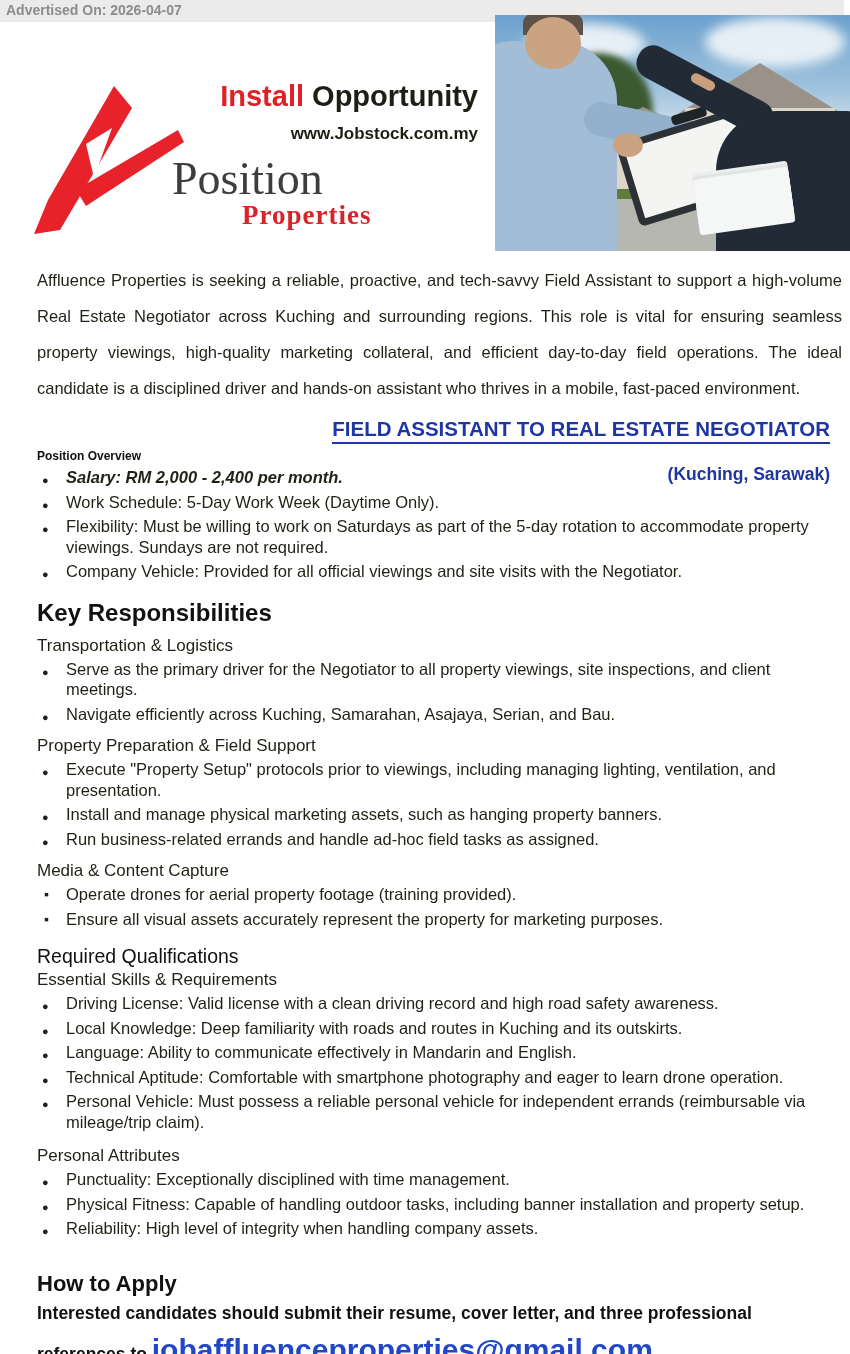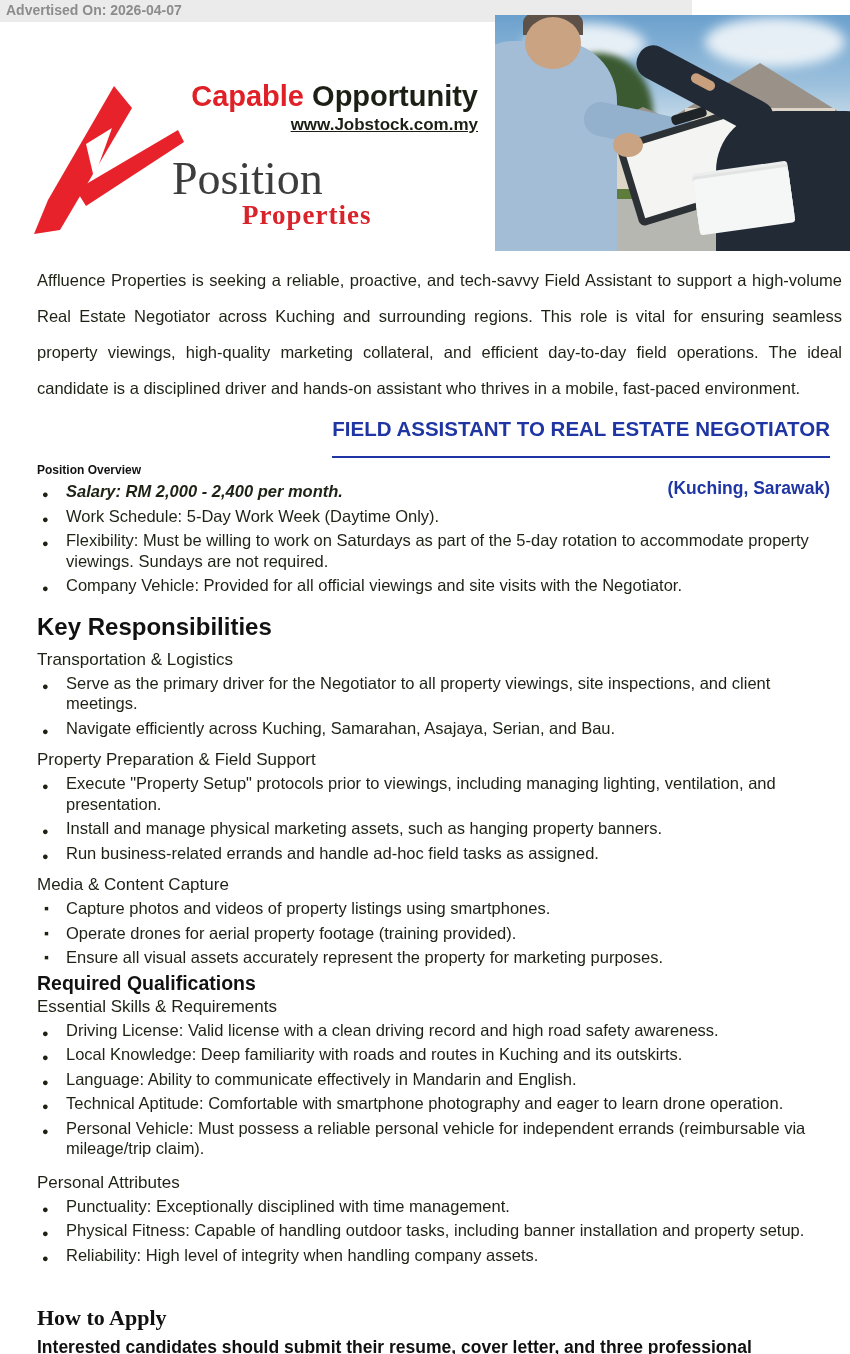--- a/index.html
+++ b/index.html
@@ -1,33 +1,33 @@
 <!DOCTYPE html>
 <html><head>
 <meta charset="utf-8">
 <style>
   * { box-sizing: border-box; margin: 0; padding: 0; }
   html,body { background:#ffffff; }
   body { font-family: "Liberation Sans", sans-serif; color:#20241a; }
   .page { position:relative; width:850px; min-height:1354px; background:#fff; overflow:hidden; }
 
   
-  .top-bar { position:absolute; top:0; left:0; width:692px; height:22px; background:#ebebeb; }
+  .top-bar { position:absolute; top:0; left:0; width:844px; height:22px; background:#ebebeb; }
   .top-bar span { display:block; padding:2px 0 0 6px; font-size:14px; font-weight:bold; color:#8c8c8c; }
 
   
   .header { position:relative; height:252px; }
   .logo-mark { position:absolute; left:28px; top:84px; width:170px; height:150px; }
   .brand-name { position:absolute; left:172px; top:152px; font-family:"Liberation Serif", serif; font-size:46px; color:#3d3d3d; }
   .brand-sub { position:absolute; left:242px; top:200px; font-family:"Liberation Serif", serif; font-size:27px; font-weight:bold; color:#d9232a; letter-spacing:1px; }
   .career-block { position:absolute; top:80px; right:372px; text-align:right; white-space:nowrap; }
   .career-line { font-size:29px; font-weight:bold; }
   .career-red { color:#e01f26; }
   .career-dark { color:#1c2014; font-weight:600; }
-  .website { font-size:17px; font-weight:600; color:#1c2014; margin-top:2px;text-decoration:underline; }
+  .website { font-size:17px; font-weight:600; color:#1c2014; margin-top:11px; }
 
   
   .photo { position:absolute; left:495px; top:15px; width:355px; height:236px; overflow:hidden;
            background:linear-gradient(180deg,#6ba0cd 0%, #9dc1dd 30%, #d9e6ee 52%, #cfd3cd 60%); }
   .cloud { position:absolute; background:#f3f7fa; border-radius:50%; filter:blur(6px); opacity:.9; }
   .house { position:absolute; }
   .house .body { position:absolute; background:#ddd6c8; width:100%; height:70%; bottom:0; }
   .house .roof { position:absolute; width:110%; height:34%; left:-5%; top:0; background:#9a9288; clip-path:polygon(0 100%,50% 0,100% 100%); }
   .win { position:absolute; background:#46525b; }
   .lawn { position:absolute; left:110px; bottom:28px; width:180px; height:34px; background:#5e7c3b; }
@@ -43,34 +43,34 @@
   .person-right { position:absolute; right:-26px; top:96px; width:160px; height:160px; background:#222a36; border-radius:60px 30px 0 0; }
   .arm-right { position:absolute; right:70px; top:58px; width:150px; height:34px; background:#222a36; border-radius:16px; transform:rotate(28deg); }
   .finger { position:absolute; right:134px; top:62px; width:26px; height:10px; background:#c9a07e; border-radius:5px; transform:rotate(28deg); }
   .papers { position:absolute; right:58px; top:158px; width:96px; height:56px; background:#f5f6f6; border-radius:3px; transform:rotate(-8deg); box-shadow:0 -3px 0 #e2e4e4, 0 -6px 0 #eceeee; }
 
   
   .content { position:relative; padding:10px 20px 0 37px; }
   .intro { font-size:16.5px; line-height:36px; text-align:justify; color:#1e2215; margin-right:-12px; }
 
   .job-title-row { text-align:right; margin-top:11px; }
-  .job-title { display:inline-block; font-size:20.5px; font-weight:bold; color:#1e35a3; border-bottom:2px solid #1e35a3; padding-bottom:15px; }
+  .job-title { display:inline-block; font-size:20.5px; font-weight:bold; color:#1e35a3; border-bottom:2px solid #1e35a3; padding-bottom:1px; }
   .po-row { position:relative; margin-top:2px; }
   .po-heading { font-size:12px; font-weight:bold; color:#111; }
   .job-location { position:absolute; right:0; top:18px; font-size:17.5px; font-weight:bold; color:#1e35a3; }
 
   ul.blist, ul.slist { list-style:none; margin:3px 0 0 0; }
   ul.blist li, ul.slist li { position:relative; padding-left:29px; font-size:16.5px; line-height:20.5px; margin-bottom:4px; color:#1e2215; }
   ul.blist li::before { content:"●"; position:absolute; left:5px; top:3px; font-size:11px; }
   ul.slist li::before { content:"▪"; position:absolute; left:7px; top:0; font-size:14px; }
   li.em { font-weight:bold; font-style:italic; font-size:18px; line-height:22px; color:#111; }
 
   h2.big { font-size:24px; font-weight:bold; color:#111; margin-top:17px; }
-  h2.med { font-size:19.5px; font-weight:bold; color:#111; margin-top:4px; }
-  h2.apply-h { font-size:22px; font-weight:bold; color:#111; margin-top:40px;font-family:Liberation Serif, serif; }
+  h2.med { font-size:19.5px; font-weight:normal; color:#111; margin-top:16px; }
+  h2.apply-h { font-size:22px; font-weight:bold; color:#111; margin-top:32px; }
   h3.sub { font-size:17px; font-weight:normal; color:#1e2215; margin-top:12px; }
   .group { margin-top:2px; }
 
   .apply-line1 { font-size:17.5px; font-weight:bold; color:#111; margin-top:6px; }
   .apply-line2 { margin-top:9px; white-space:nowrap; }
   .refs-prefix { font-size:17.5px; font-weight:bold; color:#111; }
   .email { font-size:30px; font-weight:600; color:#2146c7; letter-spacing:0; }
   .italic-line { font-size:17.5px; font-style:italic; color:#1e2215; margin-top:3px; line-height:24px; }
 </style>
 </head>
@@ -86,21 +86,21 @@
     <svg class="logo-mark" viewBox="0 0 170 150" aria-hidden="true">
       <polygon points="86,2 104,24 32,146 6,150 20,116" fill="#e8222b"></polygon>
       <polygon points="48,106 150,46 156,58 58,122" fill="#e8222b"></polygon>
       <polygon points="58,60 84,44 66,94" fill="#ffffff"></polygon>
     </svg>
     <div class="brand-name">Position</div>
     <div class="brand-sub">Properties</div>
 
     <div class="career-block">
       <div class="career-line">
-        <span class="career-red">Capable</span><span class="career-dark"> Opportunity</span>
+        <span class="career-red">Install</span><span class="career-dark"> Opportunity</span>
       </div>
       <div class="website">www.Jobstock.com.my</div>
     </div>
 
     <div class="photo">
       <div class="cloud" style="left:30px; top:8px; width:120px; height:42px;"></div>
       <div class="cloud" style="left:210px; top:2px; width:140px; height:50px;"></div>
       <div class="tree"></div>
       <div class="house" style="left:88px; top:92px; width:120px; height:86px;">
         <div class="roof"></div>
@@ -168,21 +168,20 @@
       <ul class="blist">
         <li>Execute "Property Setup" protocols prior to viewings, including managing lighting, ventilation, and presentation.</li>
         <li>Install and manage physical marketing assets, such as hanging property banners.</li>
         <li>Run business-related errands and handle ad-hoc field tasks as assigned.</li>
       </ul>
     </div>
 
     <div class="group">
       <h3 class="sub">Media &amp; Content Capture</h3>
       <ul class="slist">
-        <li>Capture photos and videos of property listings using smartphones.</li>
         <li>Operate drones for aerial property footage (training provided).</li>
         <li>Ensure all visual assets accurately represent the property for marketing purposes.</li>
       </ul>
     </div>
 
     <h2 class="med">Required Qualifications</h2>
 
     <div class="group">
       <h3 class="sub" style="margin-top:1px;">Essential Skills &amp; Requirements</h3>
       <ul class="blist">

